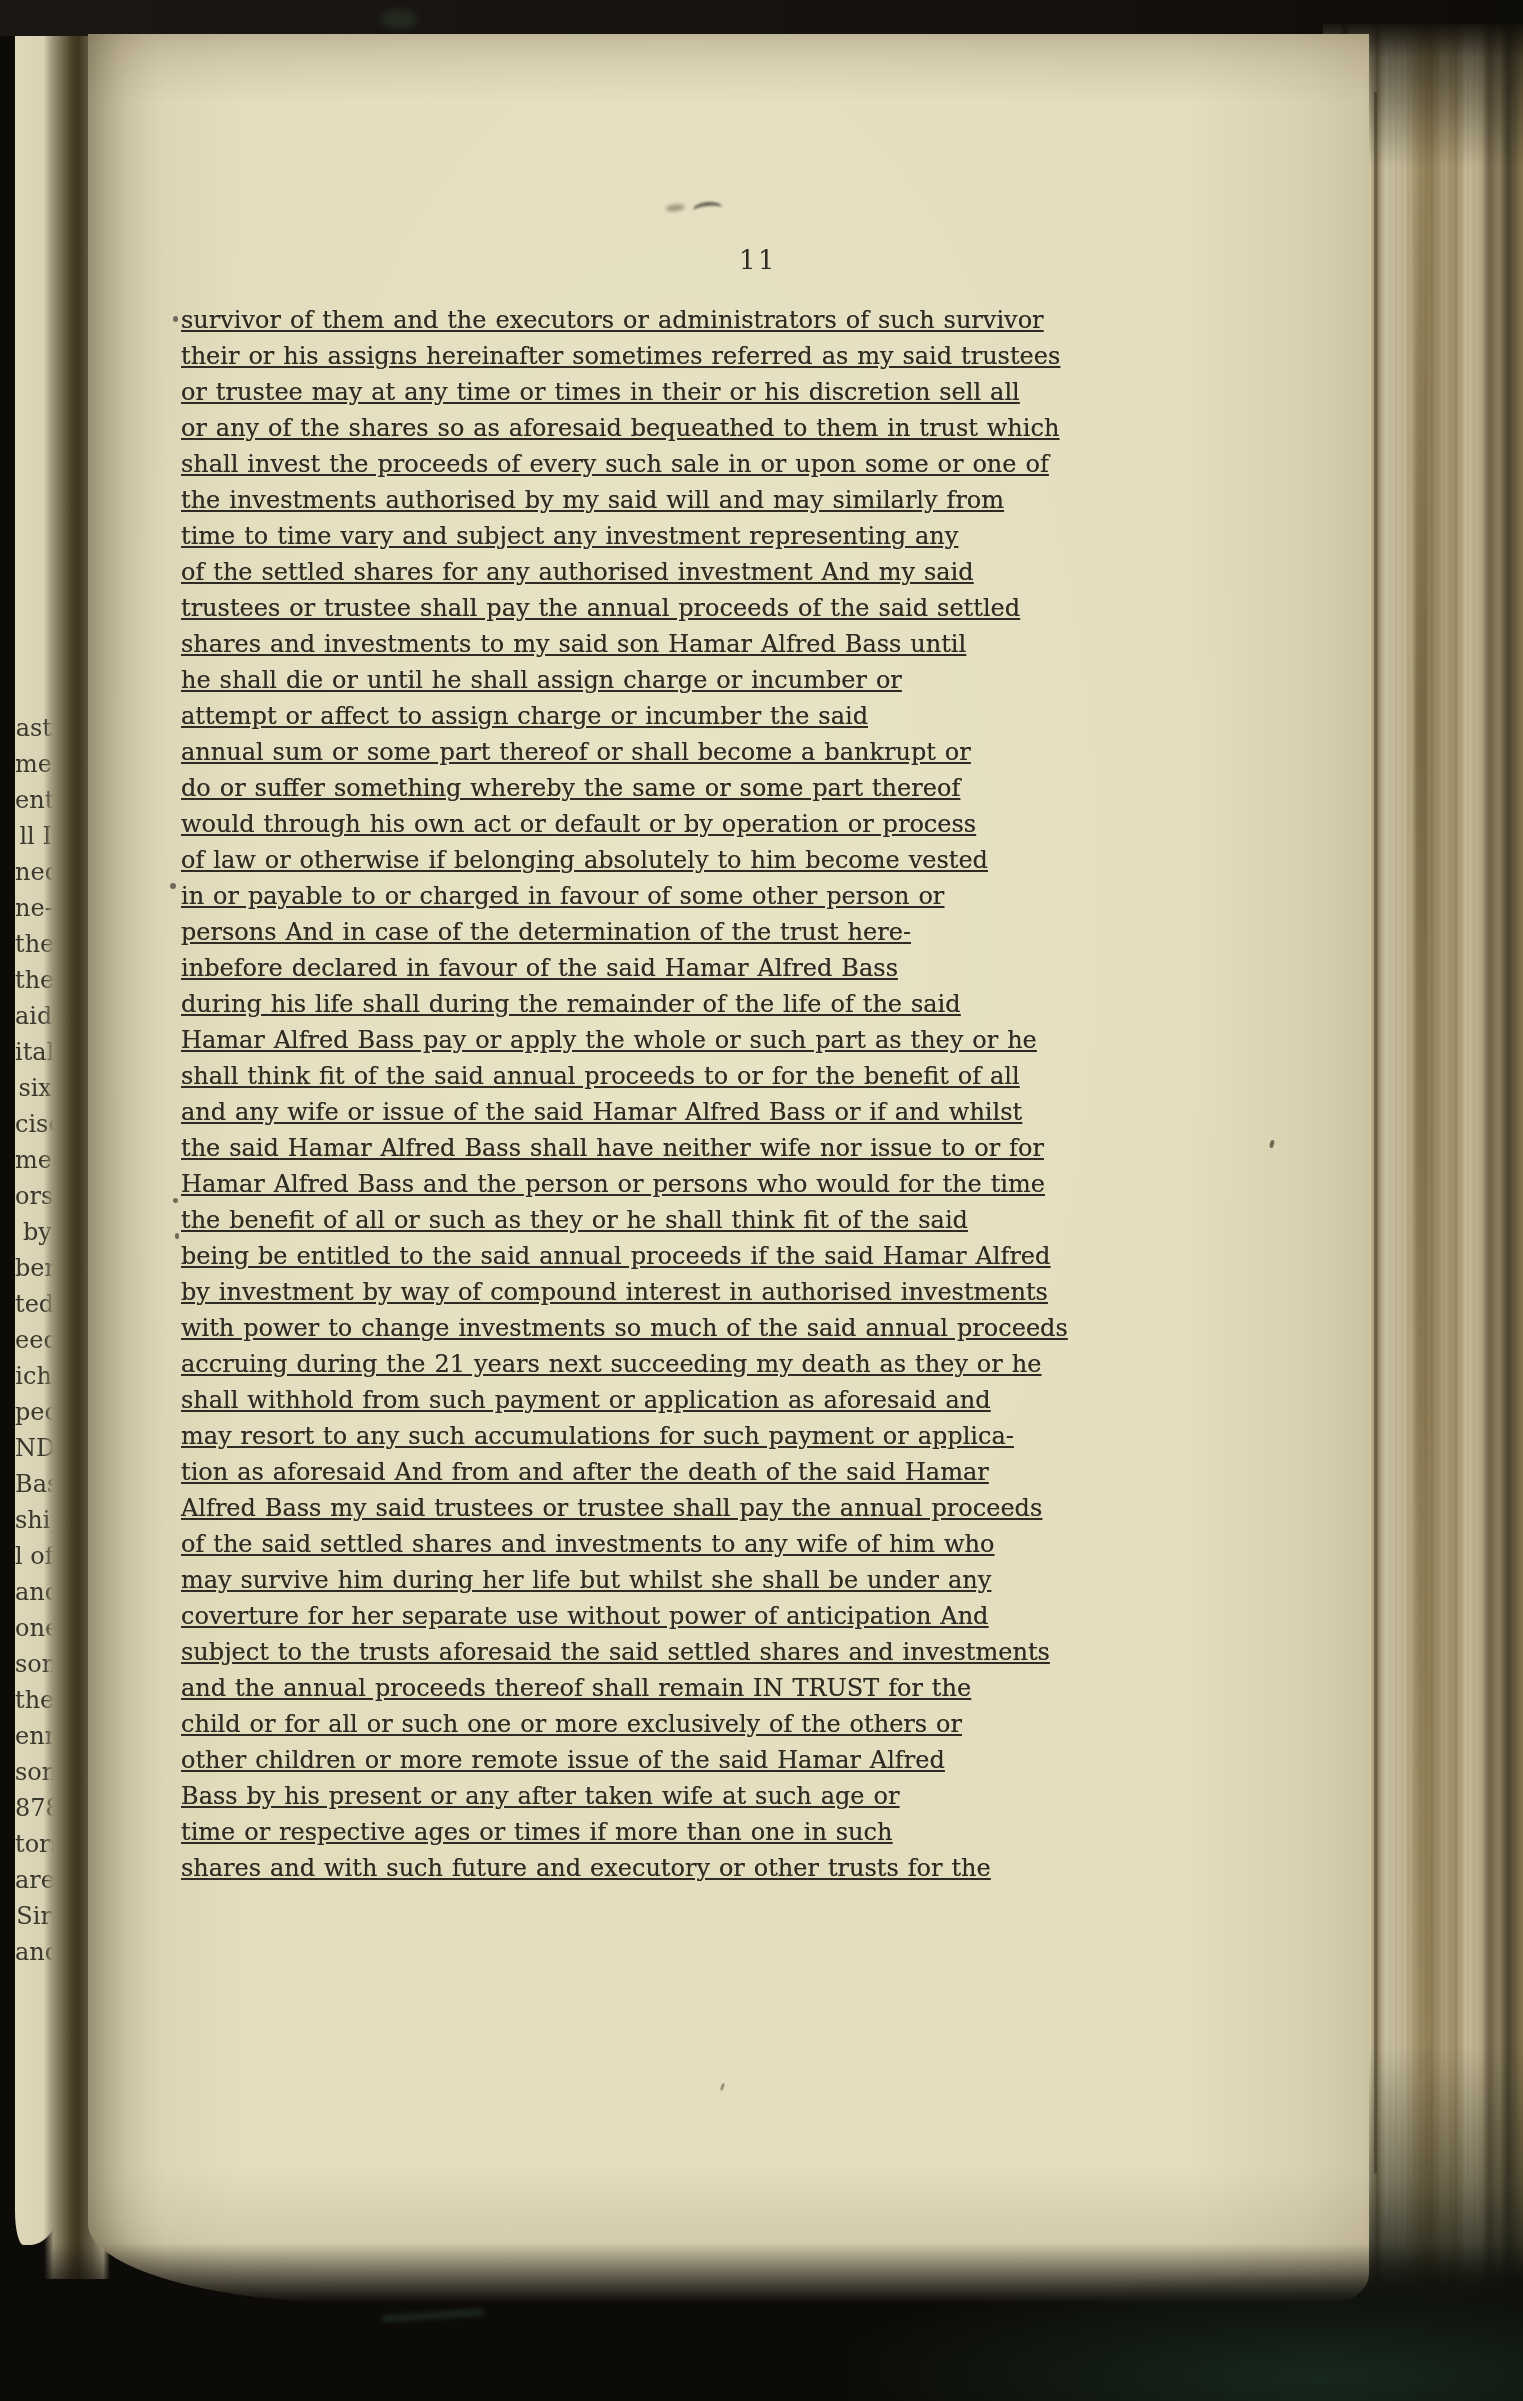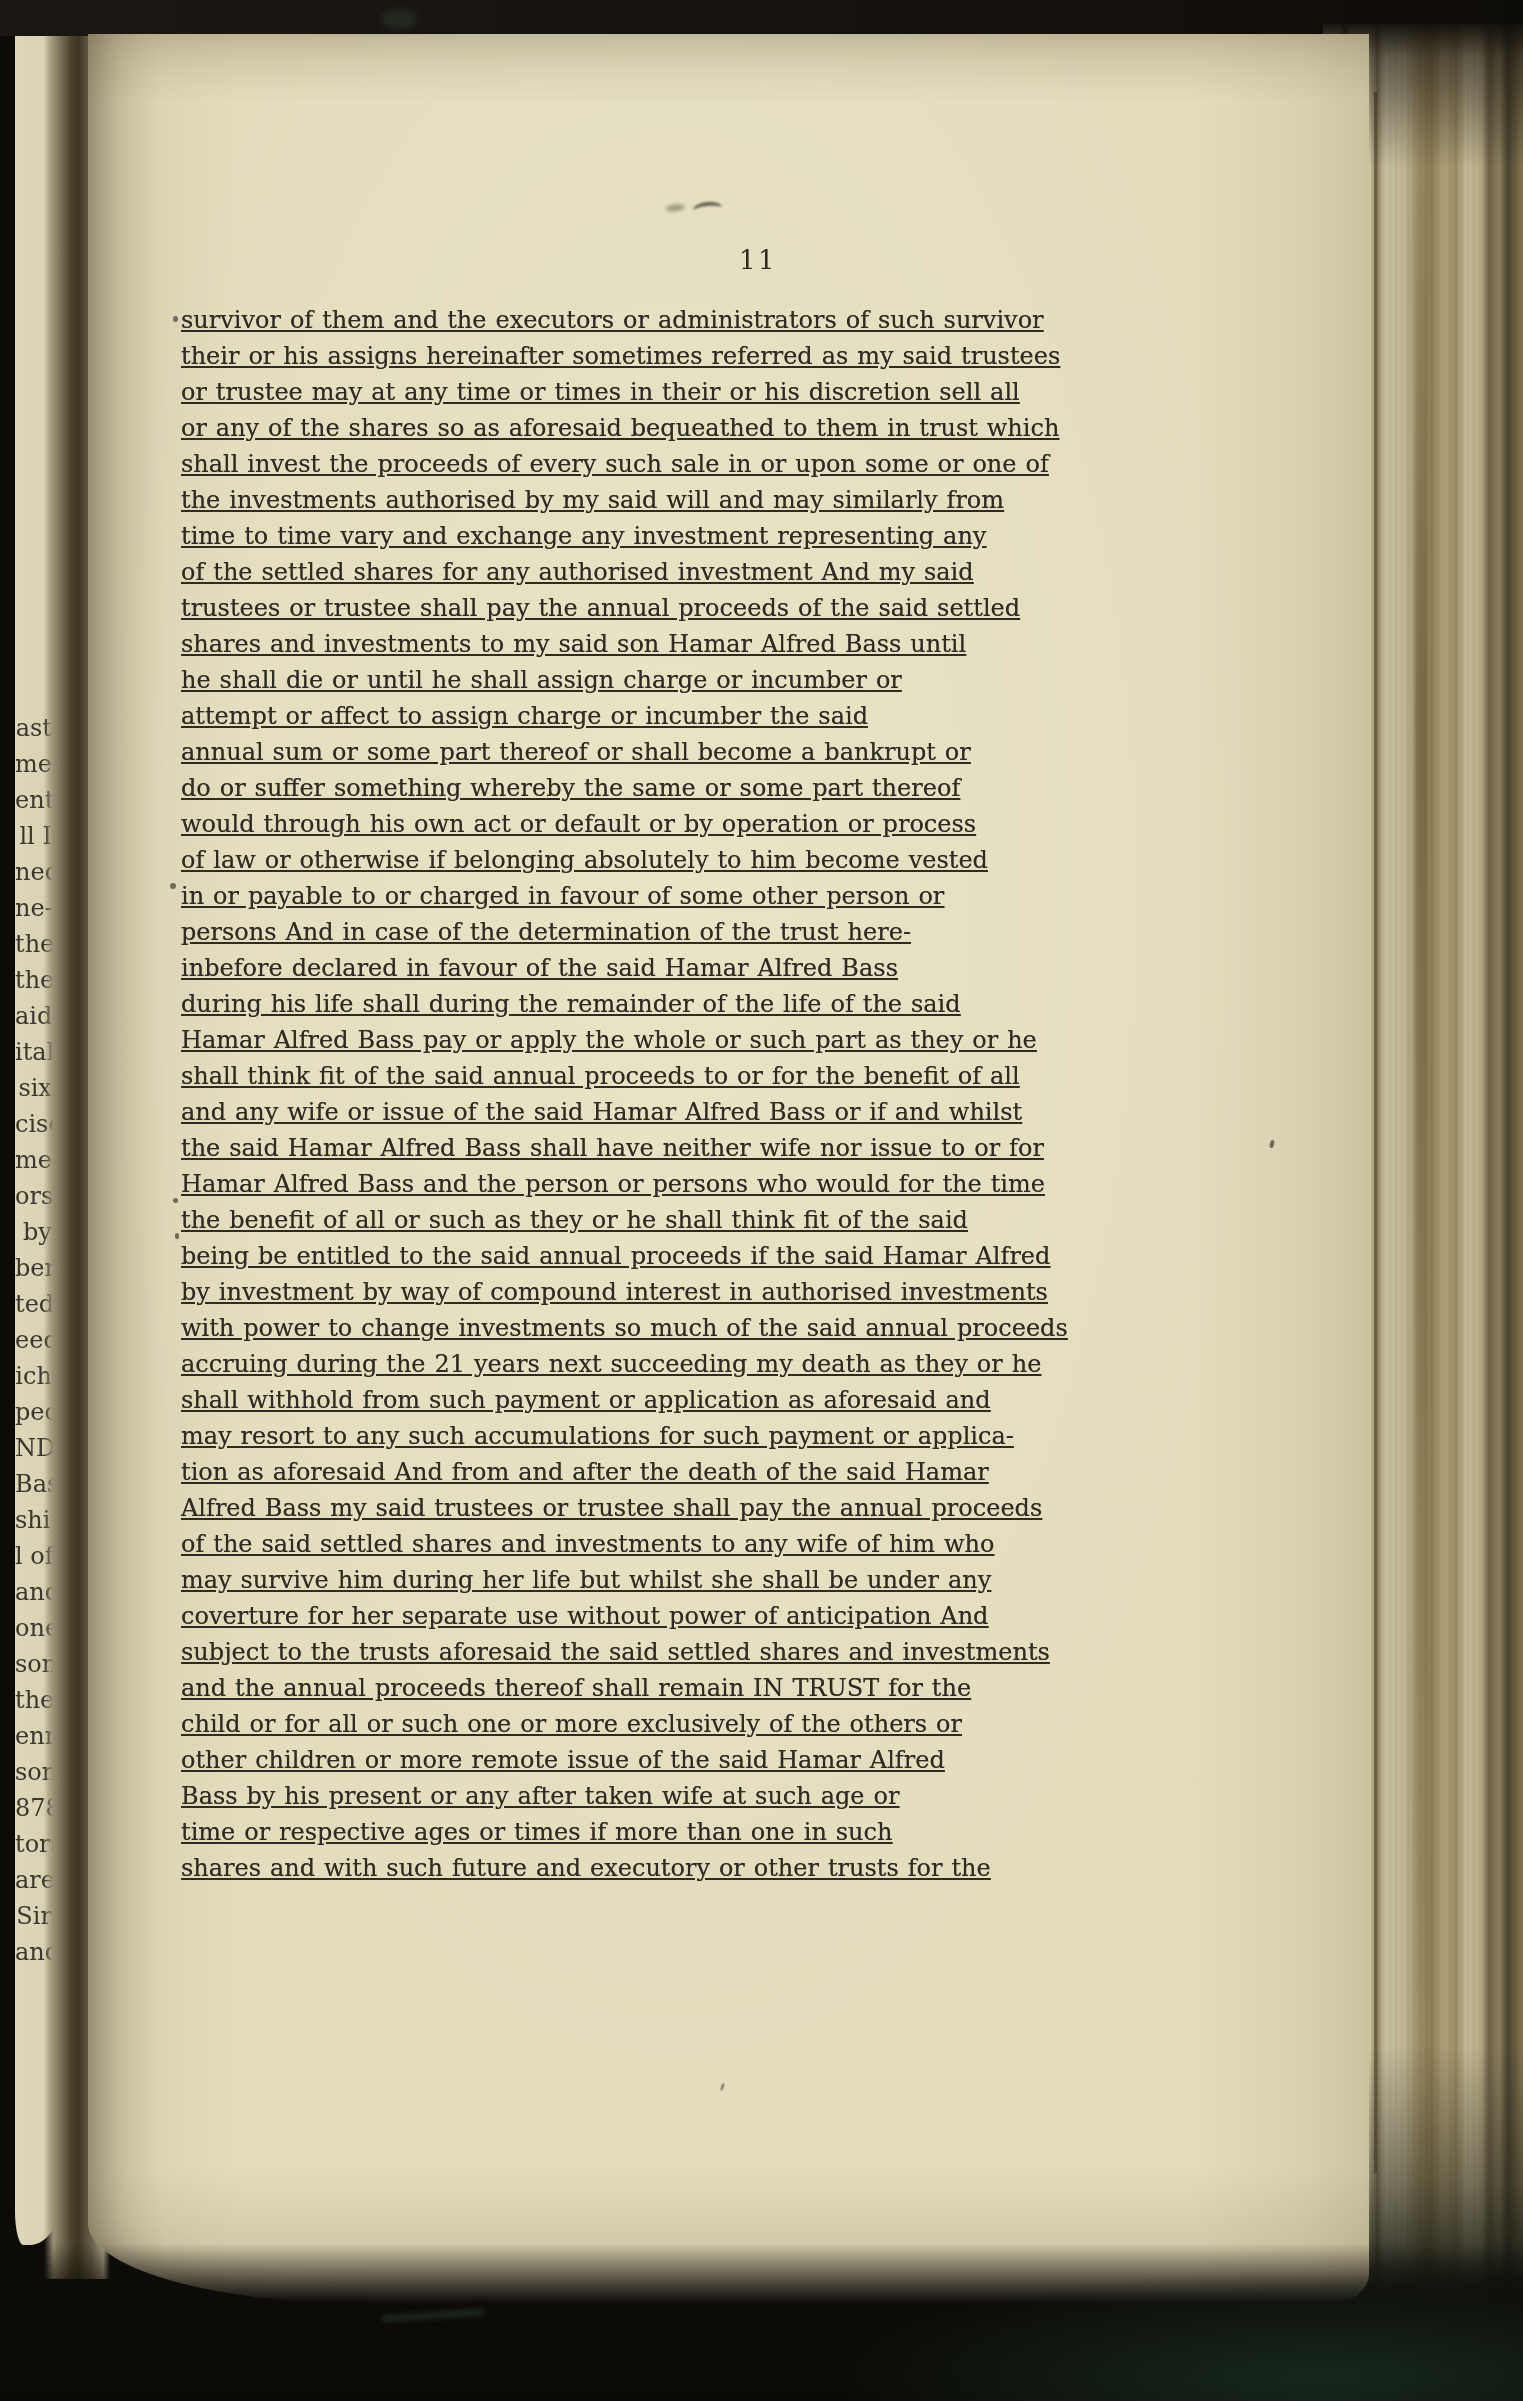--- a/index.html
+++ b/index.html
@@ -188,21 +188,21 @@
   <div class="page">
     <div class="pen-mark"></div>
     <div class="page-number">11</div>
     <div class="text-block">
         <div class="text-line">survivor of them and the executors or administrators of such survivor</div>
         <div class="text-line">their or his assigns hereinafter sometimes referred as my said trustees</div>
         <div class="text-line">or trustee may at any time or times in their or his discretion sell all</div>
         <div class="text-line">or any of the shares so as aforesaid bequeathed to them in trust which</div>
         <div class="text-line">shall invest the proceeds of every such sale in or upon some or one of</div>
         <div class="text-line">the investments authorised by my said will and may similarly from</div>
-        <div class="text-line">time to time vary and exchange any investment representing any</div>
+        <div class="text-line">time to time vary and subject any investment representing any</div>
         <div class="text-line">of the settled shares for any authorised investment And my said</div>
         <div class="text-line">trustees or trustee shall pay the annual proceeds of the said settled</div>
         <div class="text-line">shares and investments to my said son Hamar Alfred Bass until</div>
         <div class="text-line">he shall die or until he shall assign charge or incumber or</div>
         <div class="text-line">attempt or affect to assign charge or incumber the said</div>
         <div class="text-line">annual sum or some part thereof or shall become a bankrupt or</div>
         <div class="text-line">do or suffer something whereby the same or some part thereof</div>
         <div class="text-line">would through his own act or default or by operation or process</div>
         <div class="text-line">of law or otherwise if belonging absolutely to him become vested</div>
         <div class="text-line">in or payable to or charged in favour of some other person or</div>

